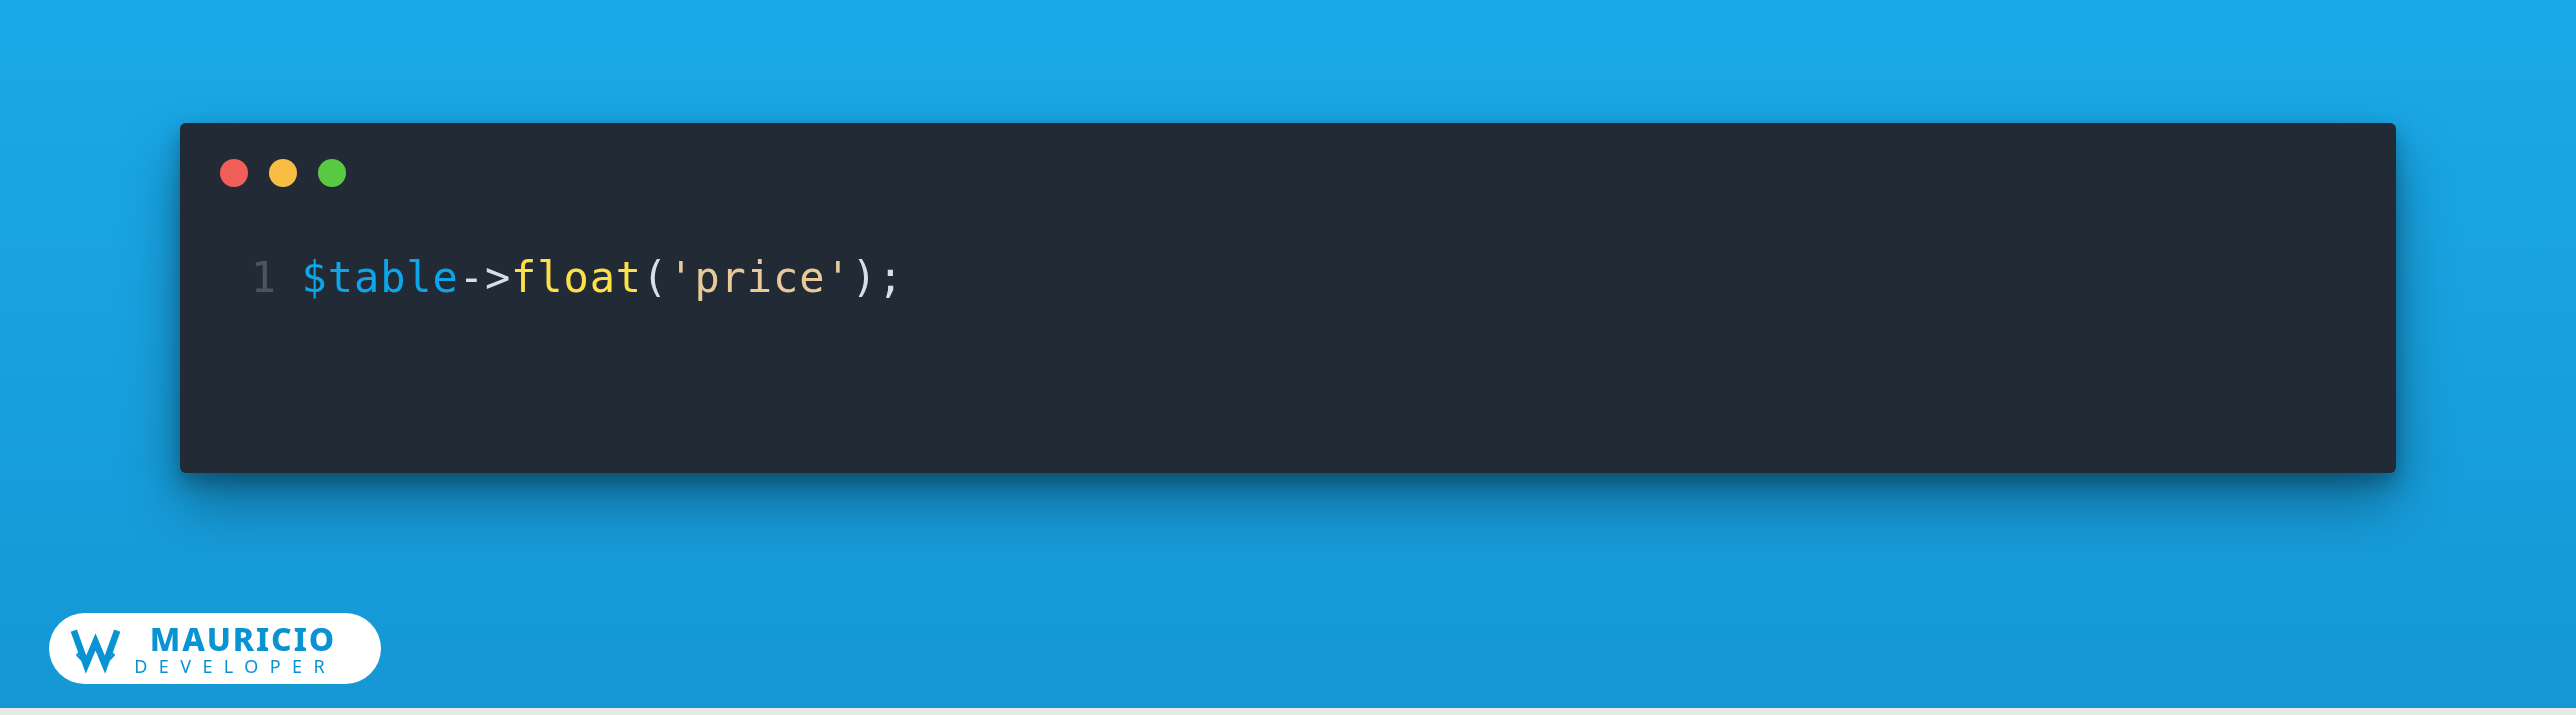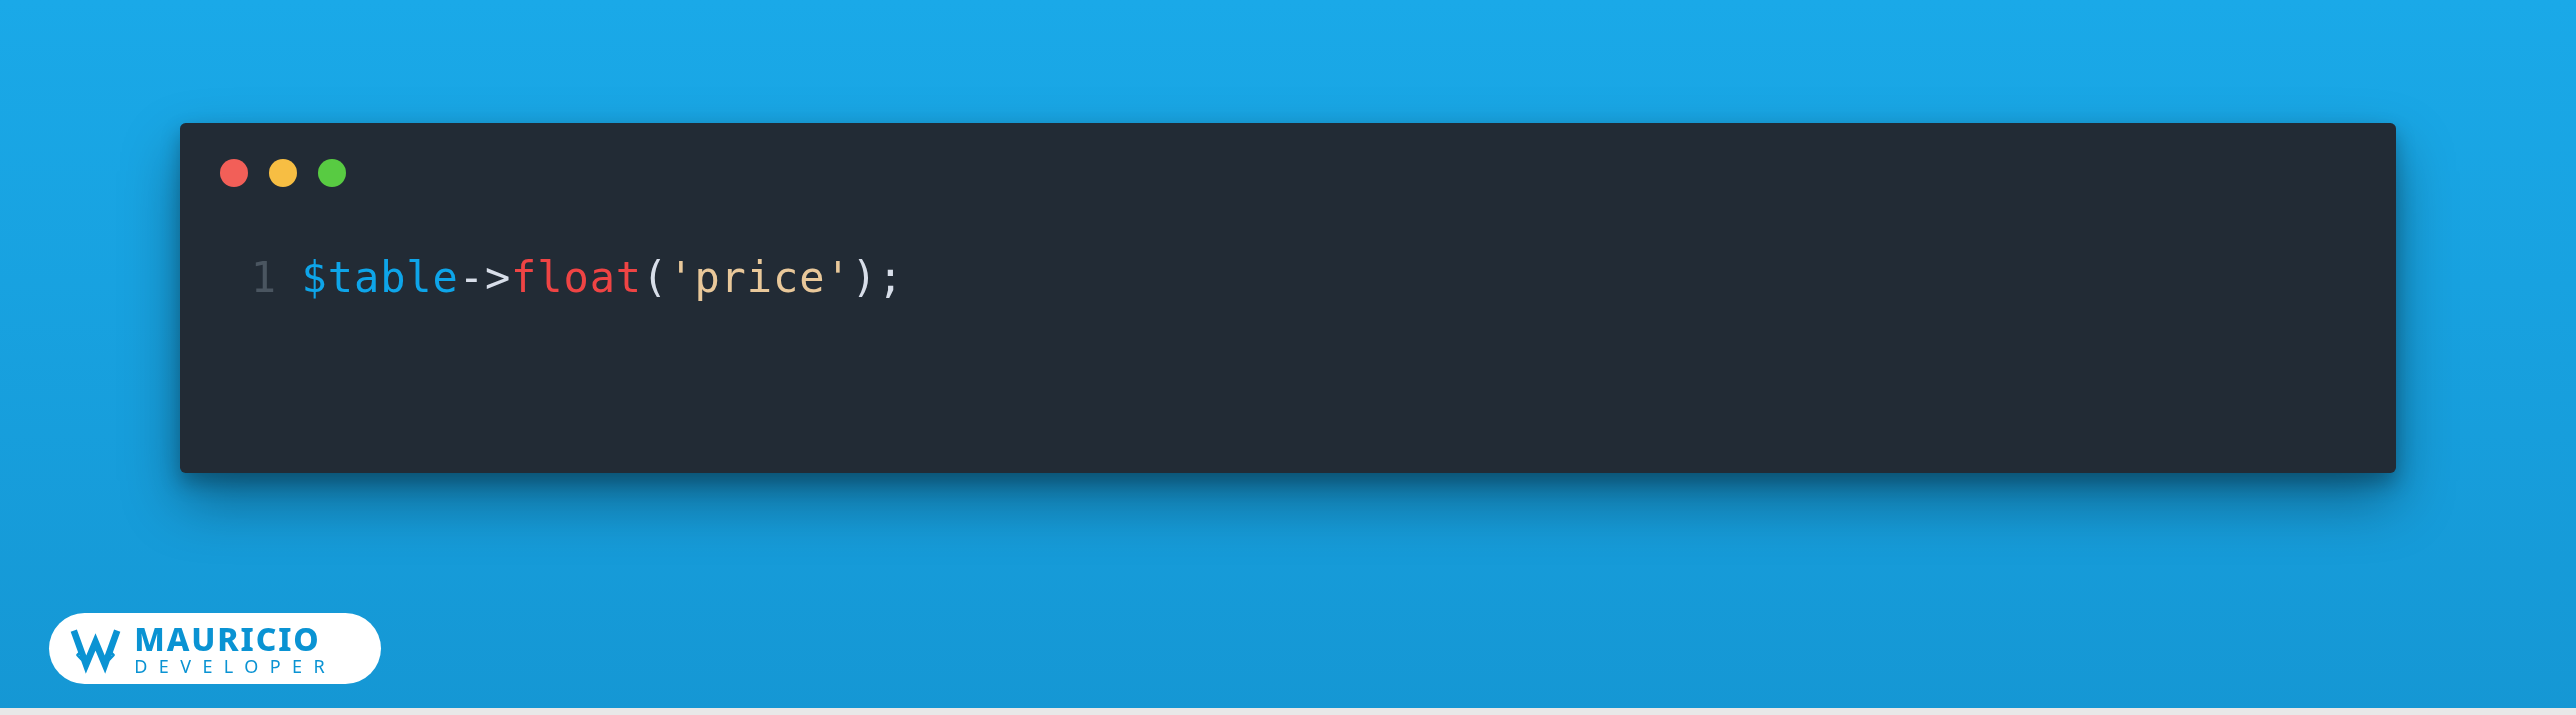--- a/index.html
+++ b/index.html
@@ -40,37 +40,37 @@
   }
   .lineno {
     color: #4a5560;
     width: 57px;
     text-align: right;
     margin-right: 24.6px;
     user-select: none;
   }
   .tok-var    { color: #0ea5e9; }
   .tok-op     { color: #d8dee9; }
-  .tok-func   { color: #ef4444; }
+  .tok-func   { color: #fde047; }
   .tok-paren  { color: #d8dee9; }
   .tok-string { color: #e9c89a; }
   .tok-punct  { color: #d8dee9; }
   .logo-badge {
     position: absolute;
     left: 49px;
     bottom: 32px;
     background: #ffffff;
     border-radius: 38px;
     padding: 9.5px 45px 9.5px 21px;
     display: flex;
     align-items: center;
     gap: 13.3px;
   }
   .logo-mark svg { display: block; }
-  .logo-text { line-height: 1; }
+  .logo-text { line-height: 1; text-align: right; }
   .logo-top {
     font-family: system-ui, -apple-system, "Segoe UI", Helvetica, Arial, sans-serif;
     font-weight: 800;
     font-size: 32px;
     letter-spacing: 1.9px;
     color: #0a93d3;
   }
   .logo-sub {
     font-family: system-ui, -apple-system, "Segoe UI", Helvetica, Arial, sans-serif;
     font-weight: 400;

